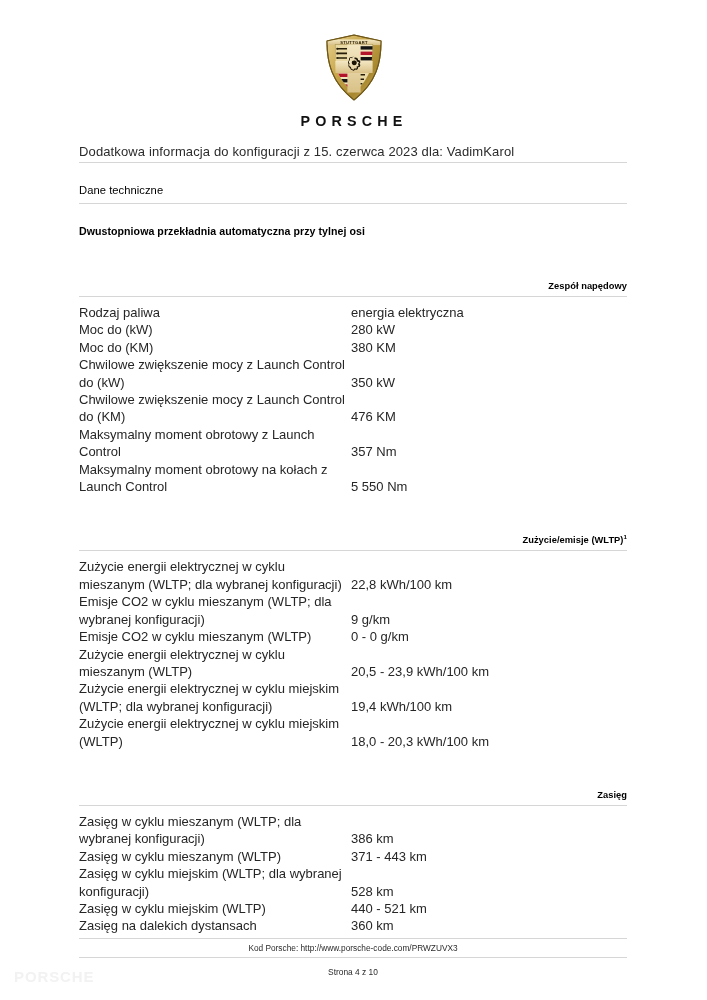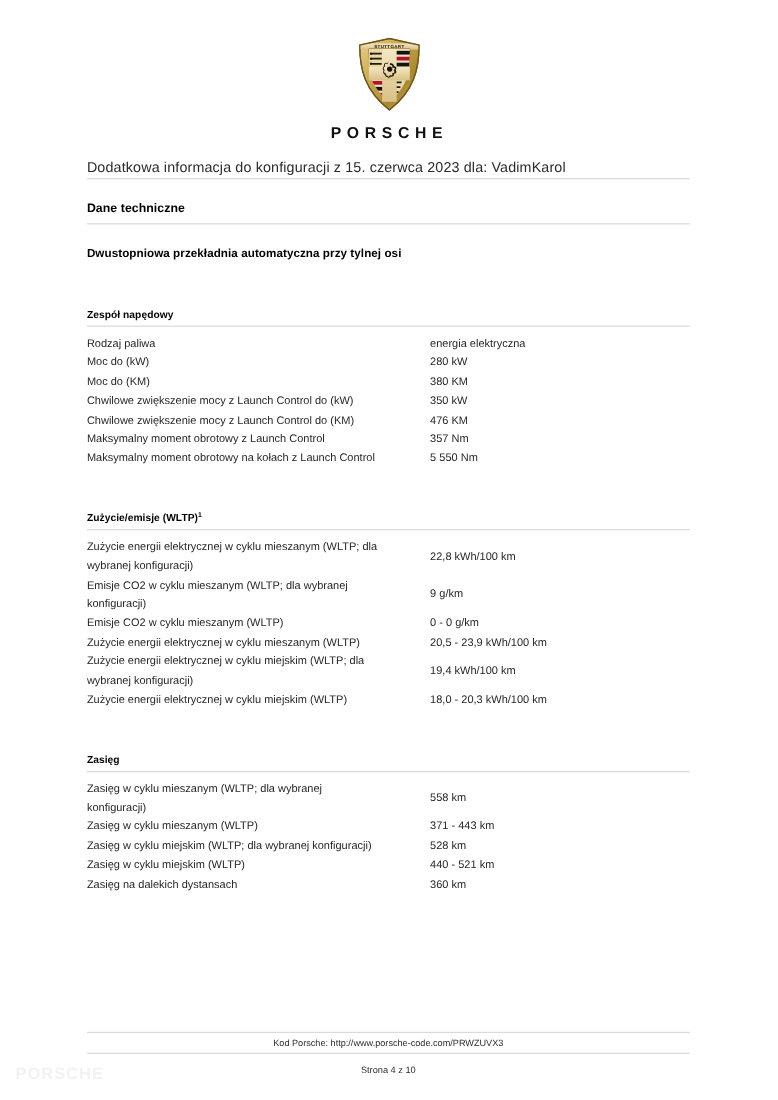--- a/index.html
+++ b/index.html
@@ -63,57 +63,57 @@
   .meta-line {
     font-size: 13px;
     line-height: 11px;
     color: #2b2b2b;
     padding-bottom: 5px;
     letter-spacing: .01em;
   }
 
   .doc-title {
     font-size: 11.2px;
-    font-weight: bold;
+    font-weight: normal;
     color: #000;
     letter-spacing: .005em;
   }
   .doc-subtitle {
     font-size: 10.6px;
     font-weight: bold;
     color: #000;
     letter-spacing: .005em;
   }
 
   .block-gap-a { height: 21px; }
 
   .section { margin-top: 0; }
   .section-title {
     font-size: 9.3px;
     font-weight: bold;
     color: #000;
     padding-bottom: 5px;
     letter-spacing: .005em;
+    text-align: right;
   }
   .section-title sup {
     font-size: 6.2px;
     font-weight: bold;
     vertical-align: super;
     line-height: 0;
   }
 
   .rows { padding-top: 7px; }
 
   .row {
     display: flex;
-    align-items: center;
-    font-size: 10px;
+    align-items: flex-end;
+    font-size: 13px;
     line-height: 17.4px;
     color: #262626;
-    gap: 40px;
   }
   .row .label {
     width: 272px;
     flex: 0 0 272px;
     padding-right: 6px;
     box-sizing: border-box;
   }
   .row .value {
     flex: 1 1 auto;
   }
@@ -360,21 +360,21 @@
               <div class="value">18,0 - 20,3 kWh/100 km</div>
             </div>
           </div>
         </div>
         <div class="section" style="margin-top: 40px;">
           <div class="section-title"><span>Zasięg</span></div>
           <div class="rule"></div>
           <div class="rows">
             <div class="row">
               <div class="label">Zasięg w cyklu mieszanym (WLTP; dla wybranej konfiguracji)</div>
-              <div class="value">558 km</div>
+              <div class="value">386 km</div>
             </div>
             <div class="row">
               <div class="label">Zasięg w cyklu mieszanym (WLTP)</div>
               <div class="value">371 - 443 km</div>
             </div>
             <div class="row">
               <div class="label">Zasięg w cyklu miejskim (WLTP; dla wybranej konfiguracji)</div>
               <div class="value">528 km</div>
             </div>
             <div class="row">

